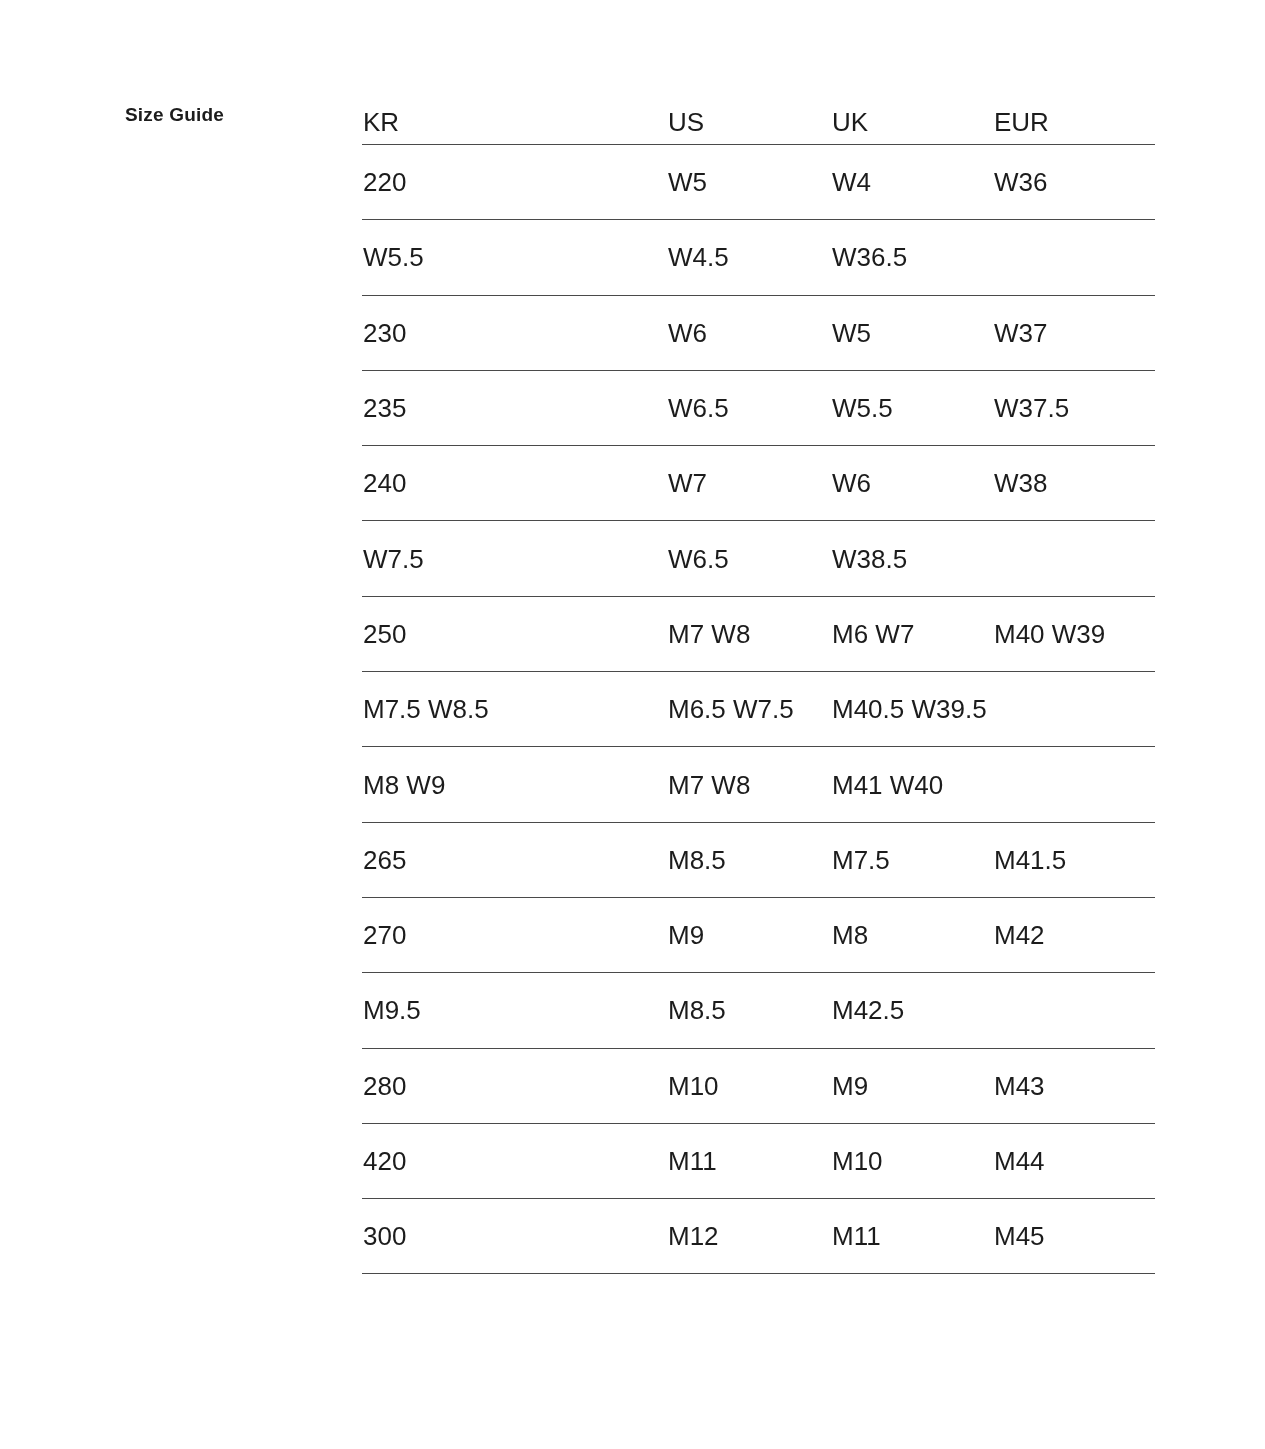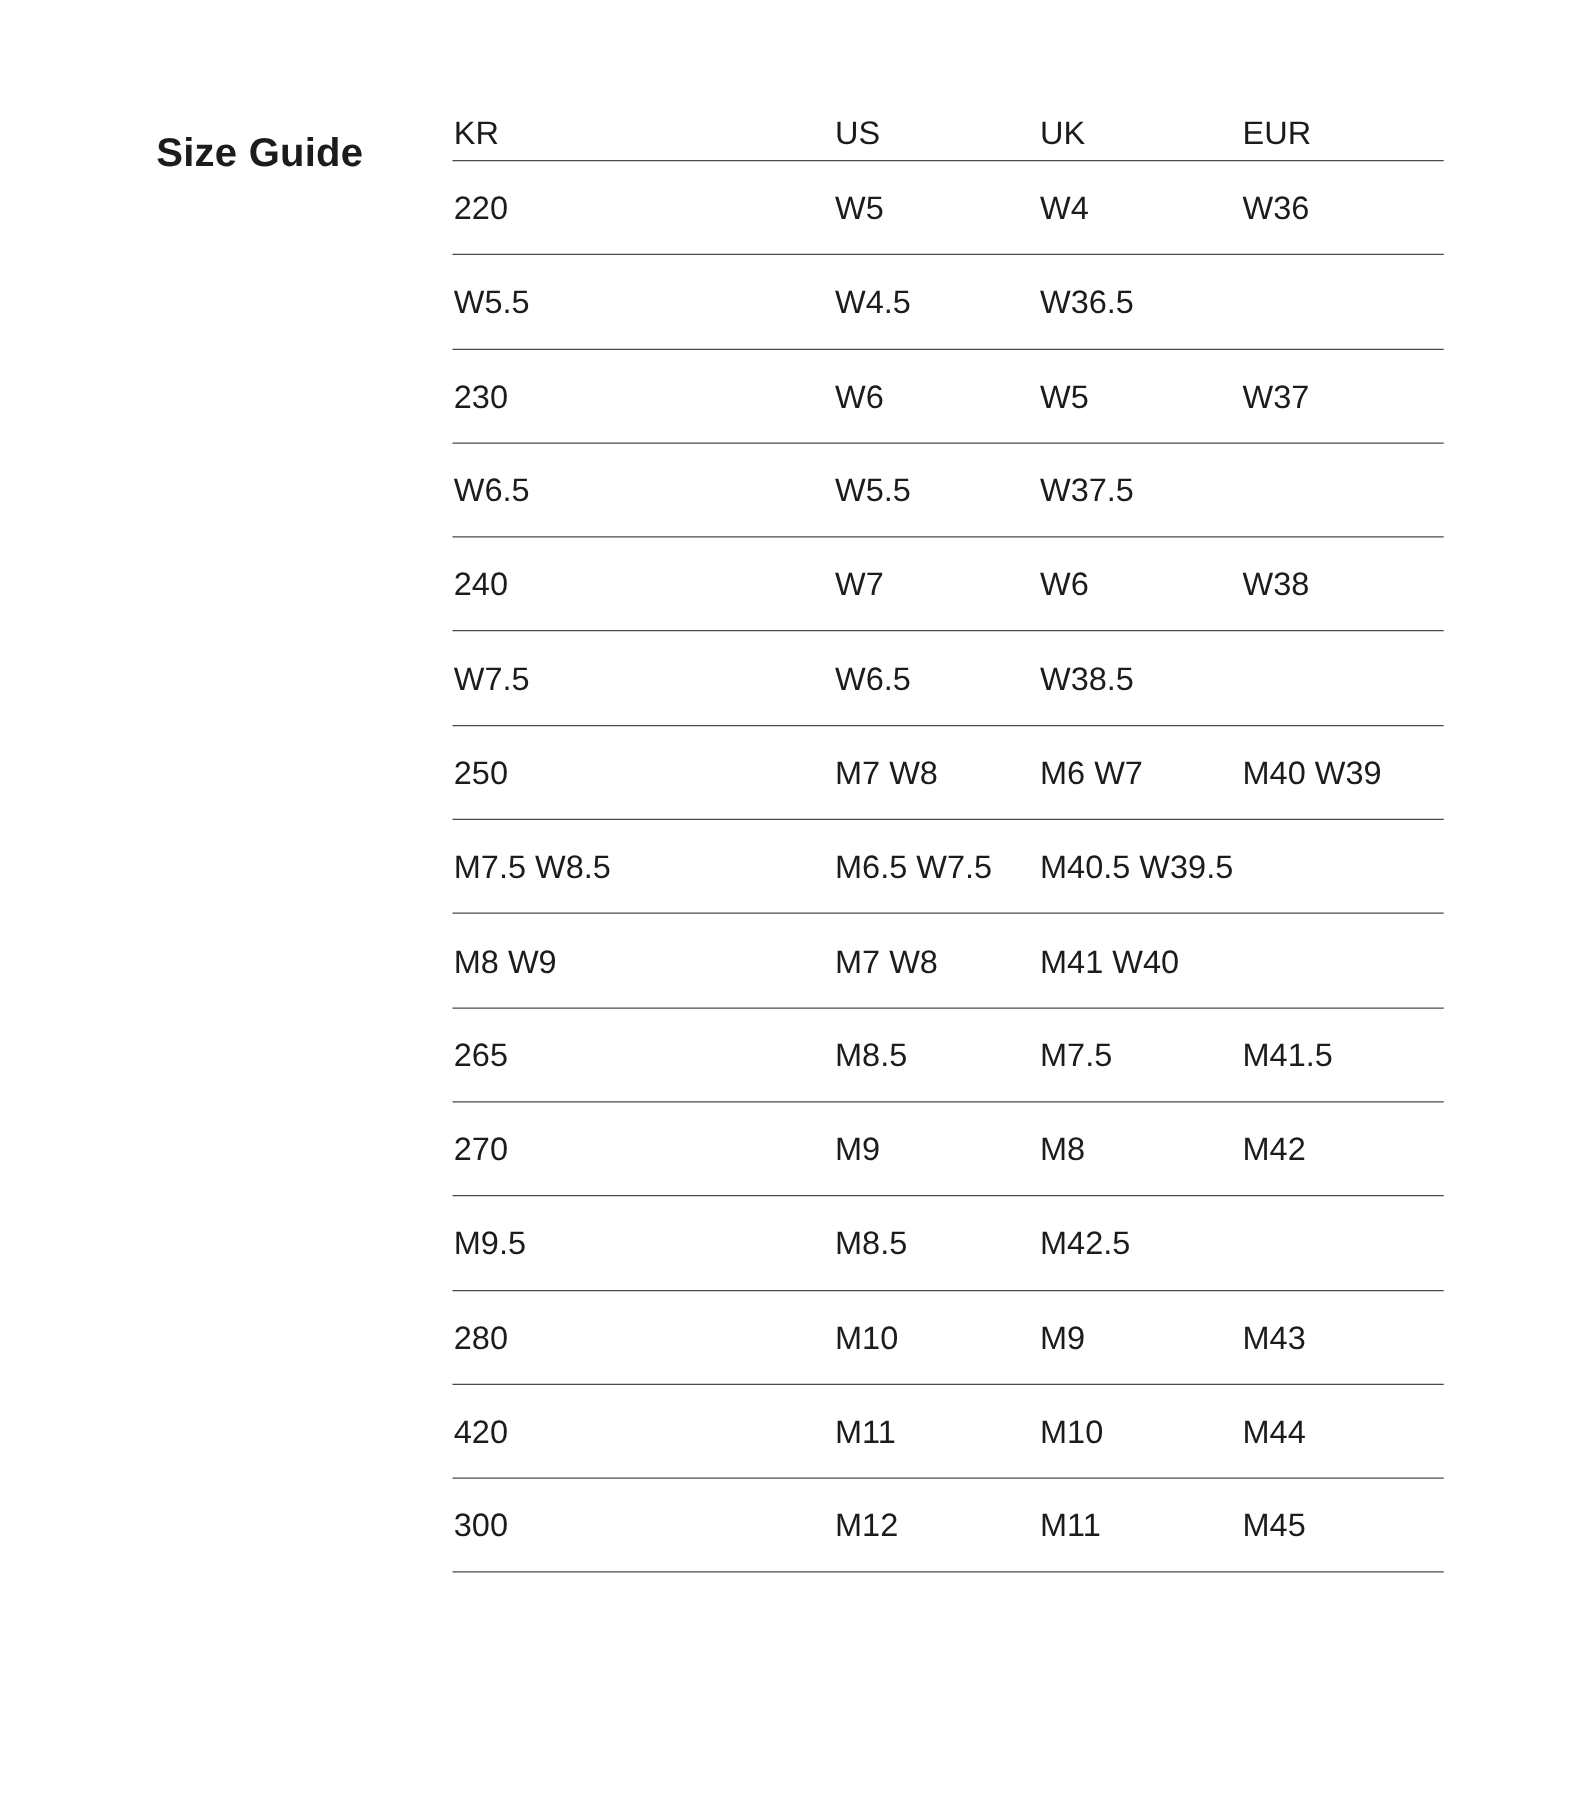--- a/index.html
+++ b/index.html
@@ -15,29 +15,29 @@
     color:var(--text-color);
     overflow:hidden;
   }
   .page{
     position:relative;
     width:1265px;height:1449px;
   }
   .page-title{
     position:absolute;
     left:125px;top:104px;
-    font-size:32px;
+    font-size:19px;
     font-weight:600;
     letter-spacing:0.2px;
     color:var(--text-color);
     white-space:nowrap;
   }
   .size-table{
     position:absolute;
-    left:362px;top:84px;
+    left:362px;top:100px;
     width:793px;
   }
   .trow{
     display:grid;
     grid-template-columns:305px 164px 162px 162px;
     align-items:center;
     height:75.3px;
     border-bottom:1px solid var(--line-color);
   }
   .trow.thead{
@@ -79,20 +79,21 @@
           <div class="tcell">W4.5</div>
           <div class="tcell">W36.5</div>
         </div>
         <div class="trow">
           <div class="tcell">230</div>
           <div class="tcell">W6</div>
           <div class="tcell">W5</div>
           <div class="tcell">W37</div>
         </div>
         <div class="trow">
+          <div class="tcell">235</div>
           <div class="tcell">W6.5</div>
           <div class="tcell">W5.5</div>
           <div class="tcell">W37.5</div>
         </div>
         <div class="trow">
           <div class="tcell">240</div>
           <div class="tcell">W7</div>
           <div class="tcell">W6</div>
           <div class="tcell">W38</div>
         </div>

